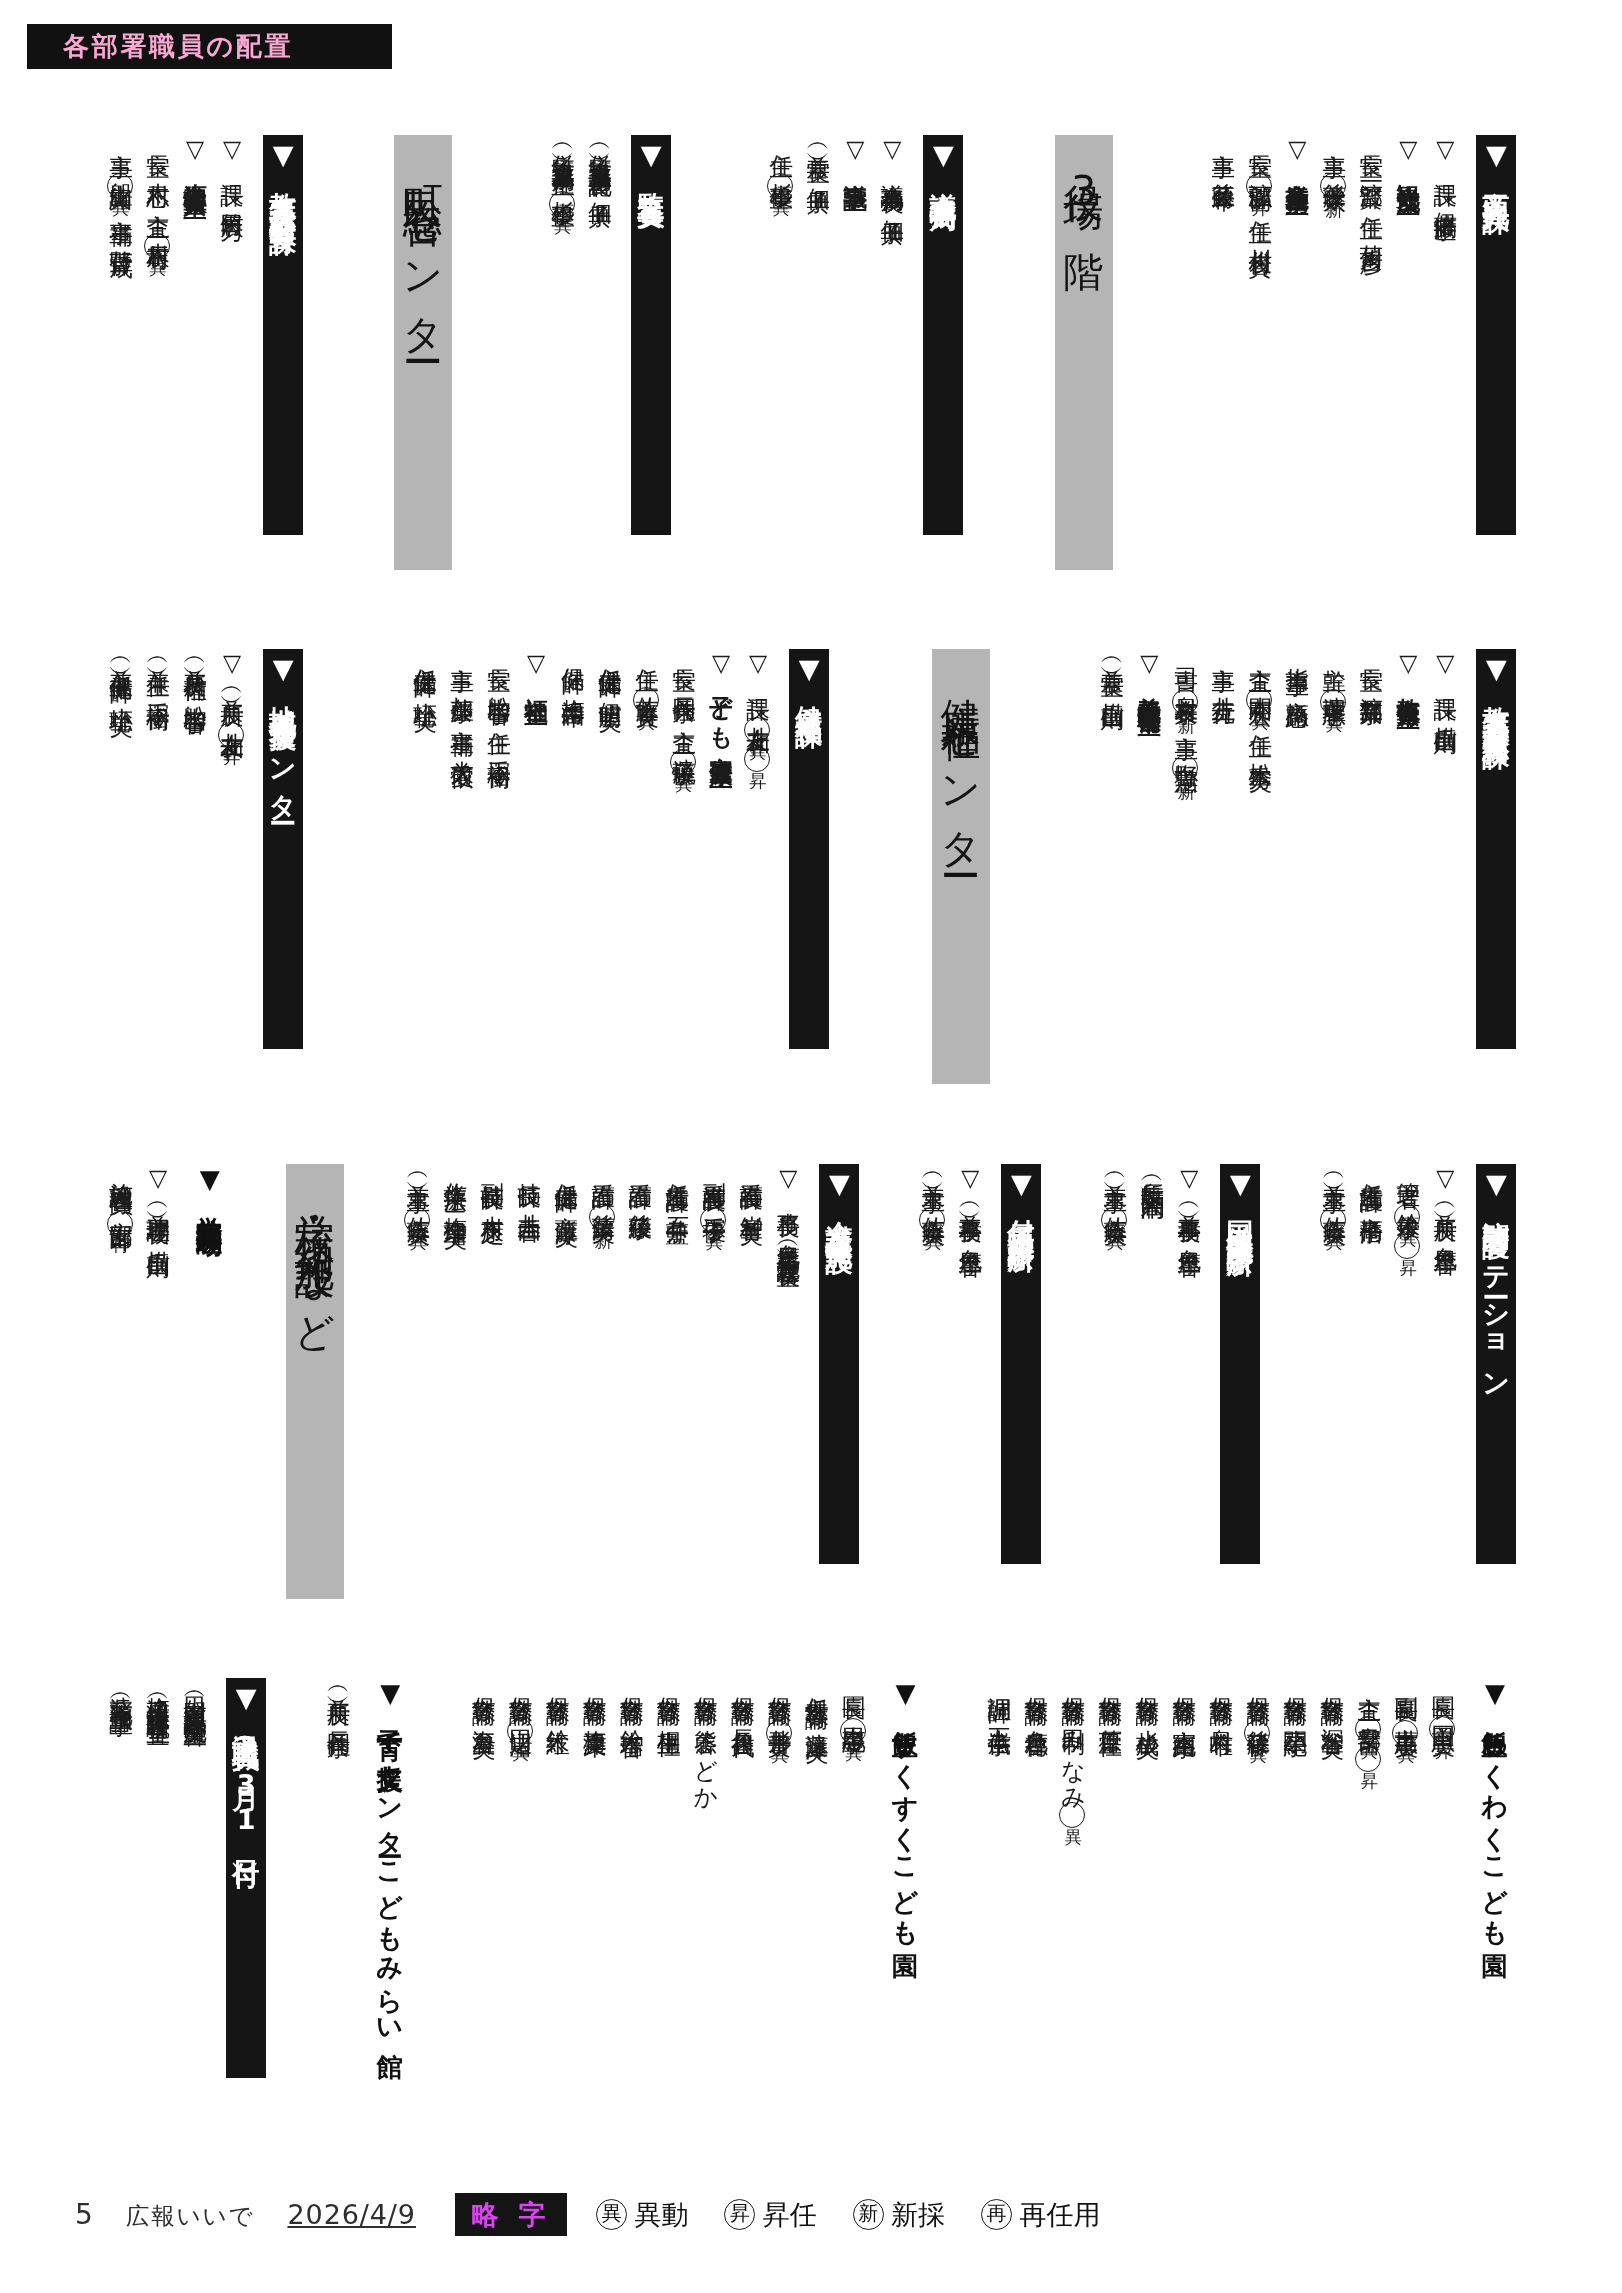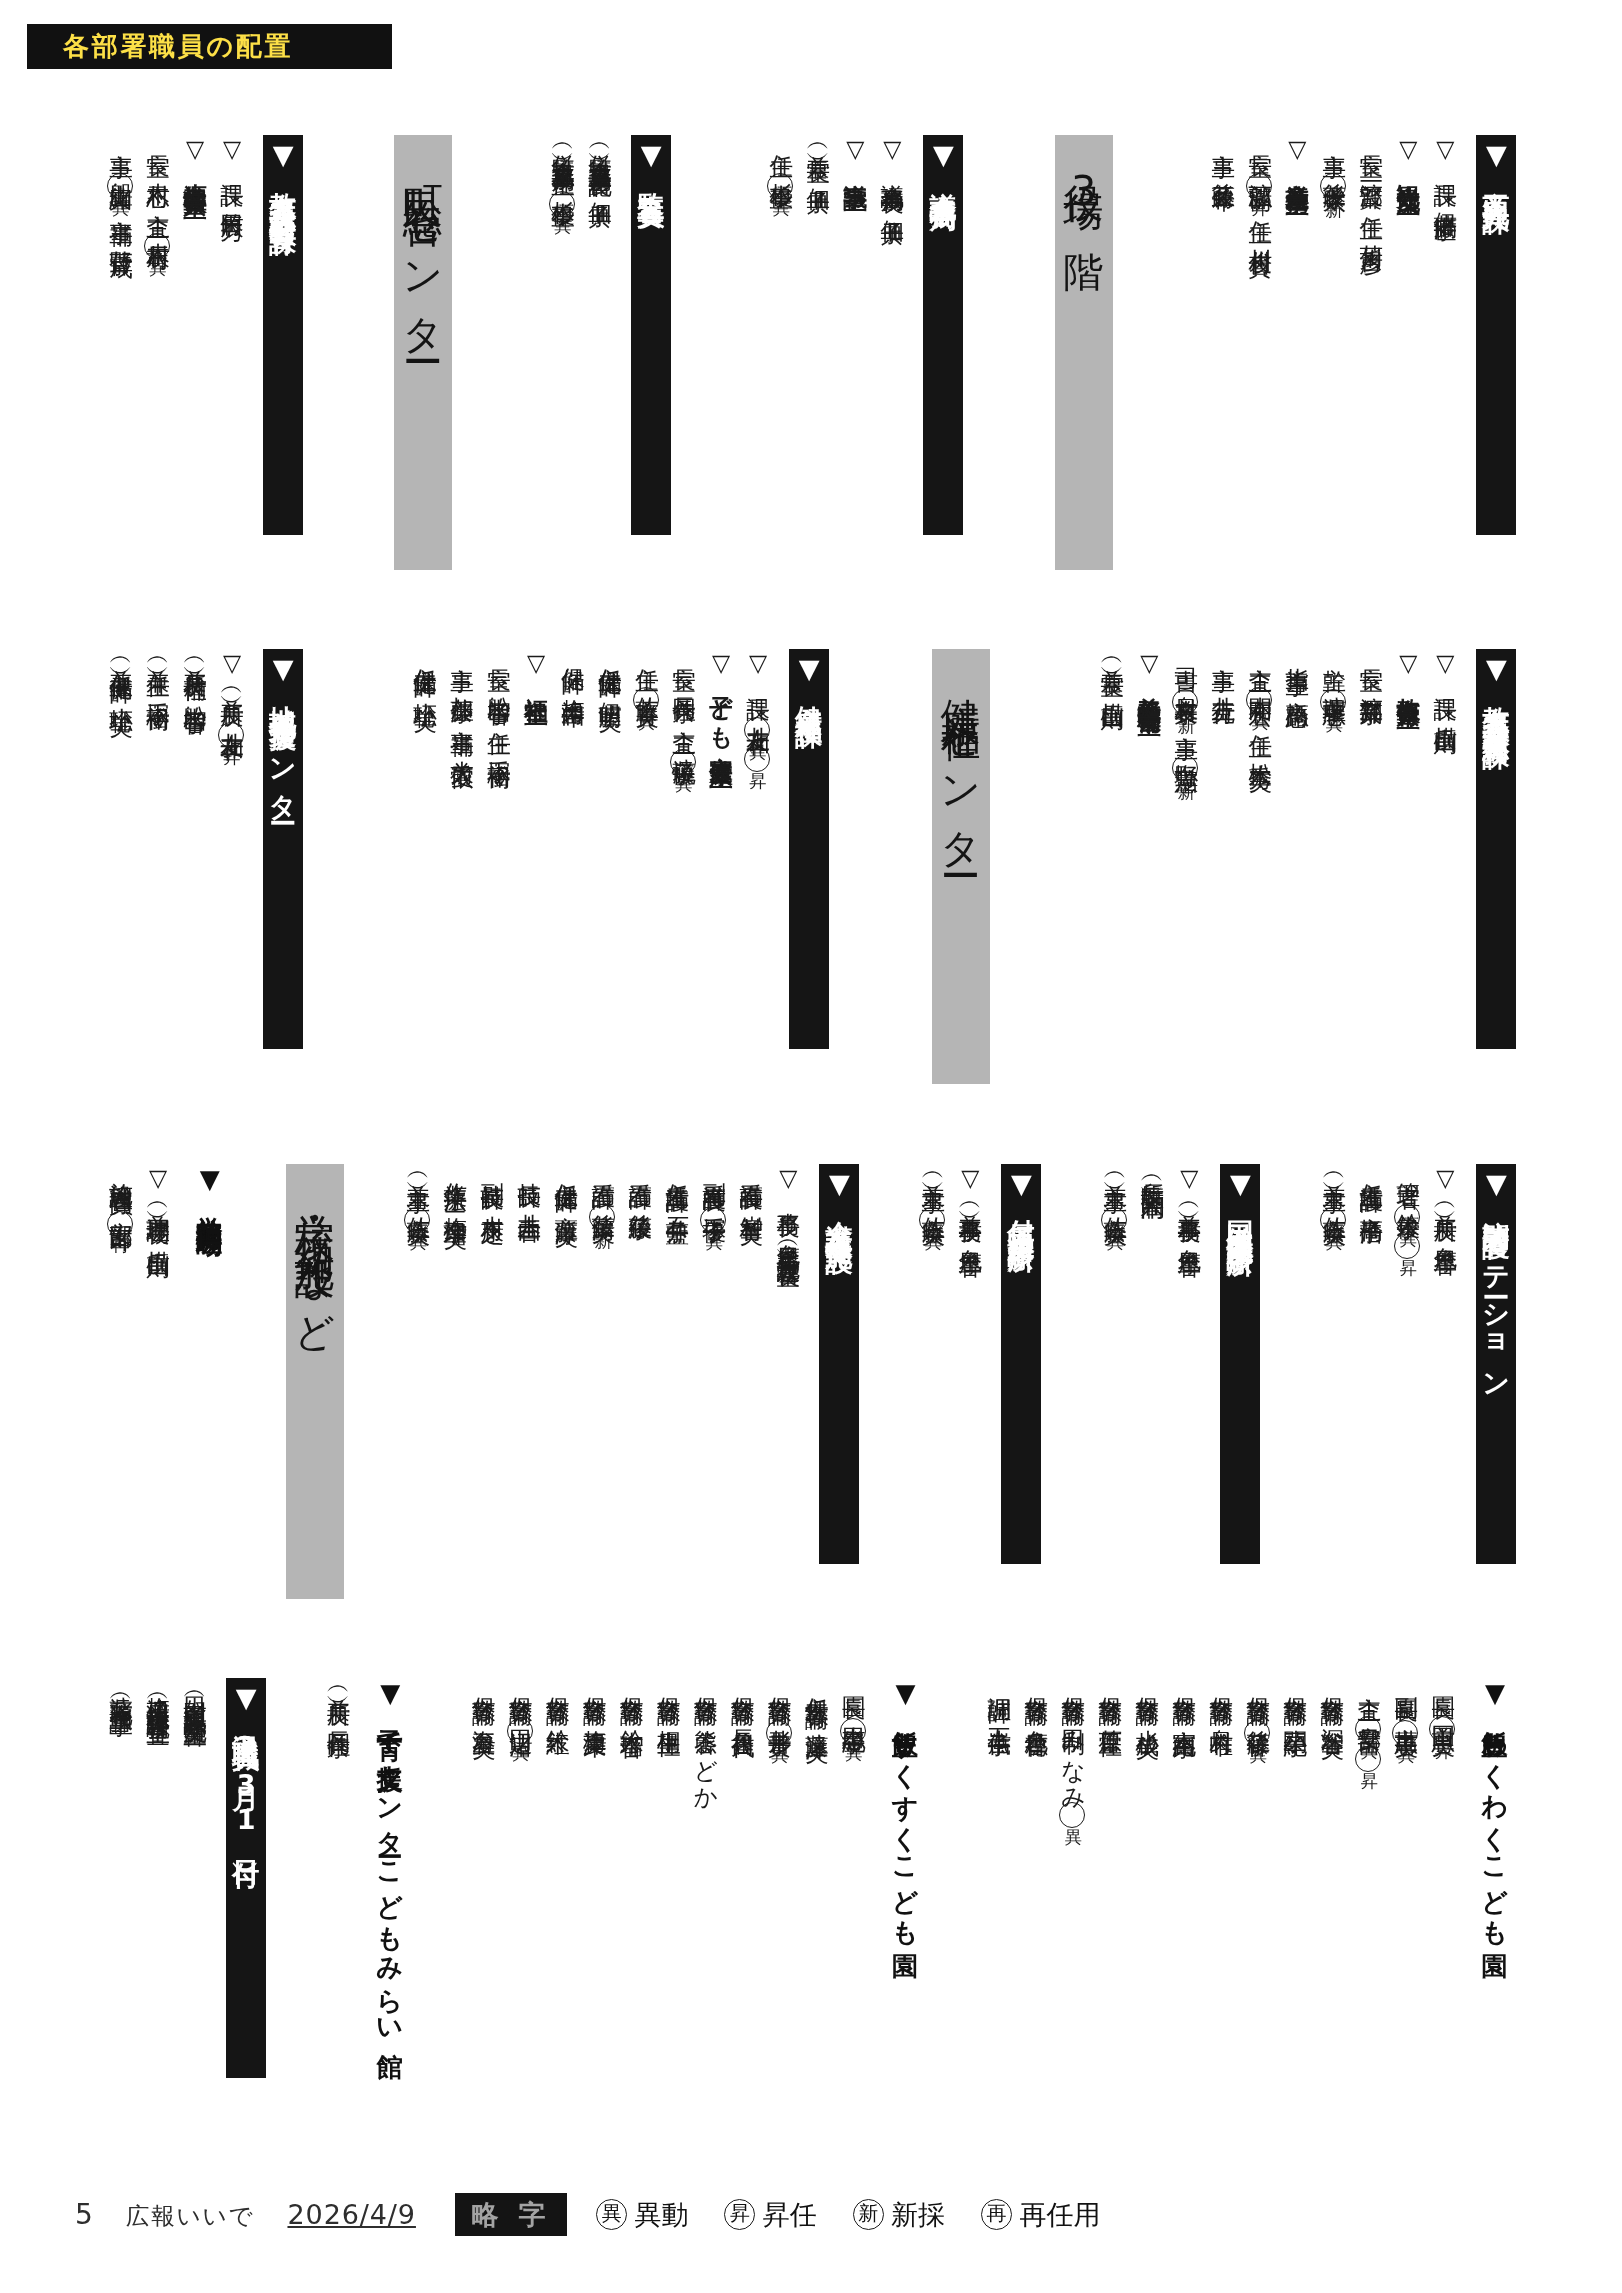--- a/index.html
+++ b/index.html
@@ -1,20 +1,20 @@
 <!DOCTYPE html>
 <html lang="ja" style="font-size:14.5px"><head>
 <meta charset="utf-8">
 <style>
   html,body{margin:0;padding:0;background:#e8e8e8;}
   .page{position:relative;width:1623px;height:2294px;background:#ffffff;overflow:hidden;
         font-family:"DejaVu Serif",serif;color:#1b1b1b;}
   
   .banner{position:absolute;left:27px;top:23.6px;width:365px;height:45px;background:#111;
-          color:#fde047;display:flex;align-items:center;box-sizing:border-box;padding-left:36px;
+          color:#f9a8d4;display:flex;align-items:center;box-sizing:border-box;padding-left:36px;
           font-family:"DejaVu Sans",sans-serif;font-weight:bold;font-size:26px;letter-spacing:2.7px;}
   
   .row{position:absolute;left:102px;right:107px;display:flex;flex-direction:row-reverse;
        justify-content:space-between;align-items:flex-start;}
   #row1{top:135px;height:511px;}
   #row2{top:649px;height:545px;}
   #row3{top:1164px;height:545px;}
   #row4{top:1678px;height:515px;}
   .section{display:flex;flex-direction:row-reverse;align-items:flex-start;gap:12.7px;height:100%;}
   
@@ -34,21 +34,21 @@
            font-size:23.6px;line-height:37px;letter-spacing:1.8px;color:#1b1b1b;}
   .line{margin:0;}
   .line.bold{font-family:"DejaVu Sans",sans-serif;font-weight:bold;}
   
   .mk{display:inline-block;width:26px;height:26px;line-height:23px;border:1.8px solid #1b1b1b;
       border-radius:50%;font-size:17.3px;letter-spacing:0;text-align:center;box-sizing:border-box;
       font-family:"DejaVu Sans",sans-serif;margin:1.8px 0;}
   
   .legend{position:absolute;left:455px;top:2193px;display:flex;align-items:center;gap:29px;
           font-family:"DejaVu Sans",sans-serif;font-size:27px;color:#111;}
-  .legend-title{background:#141414;color:#a3a3a3;font-weight:bold;padding:3.6px 1.8px 3.6px 16.4px;
+  .legend-title{background:#141414;color:#d946ef;font-weight:bold;padding:3.6px 1.8px 3.6px 16.4px;
                 letter-spacing:20px;}
   .legend-items{display:flex;align-items:center;gap:36px;}
   .legend-item{display:flex;align-items:center;gap:7.3px;}
   .legend .mk{width:31px;height:31px;line-height:27px;font-size:20px;margin:0;}
   
   .page-footer{position:absolute;left:75px;top:2198px;display:flex;align-items:baseline;gap:33px;
                font-family:"DejaVu Sans",sans-serif;color:#2e2e2e;}
   .pf-num{font-size:28px;}
   .pf-pub{font-size:23.6px;letter-spacing:1.8px;text-align:center;}
   .pf-date{font-size:27px;letter-spacing:0.9px;text-decoration:underline;}

